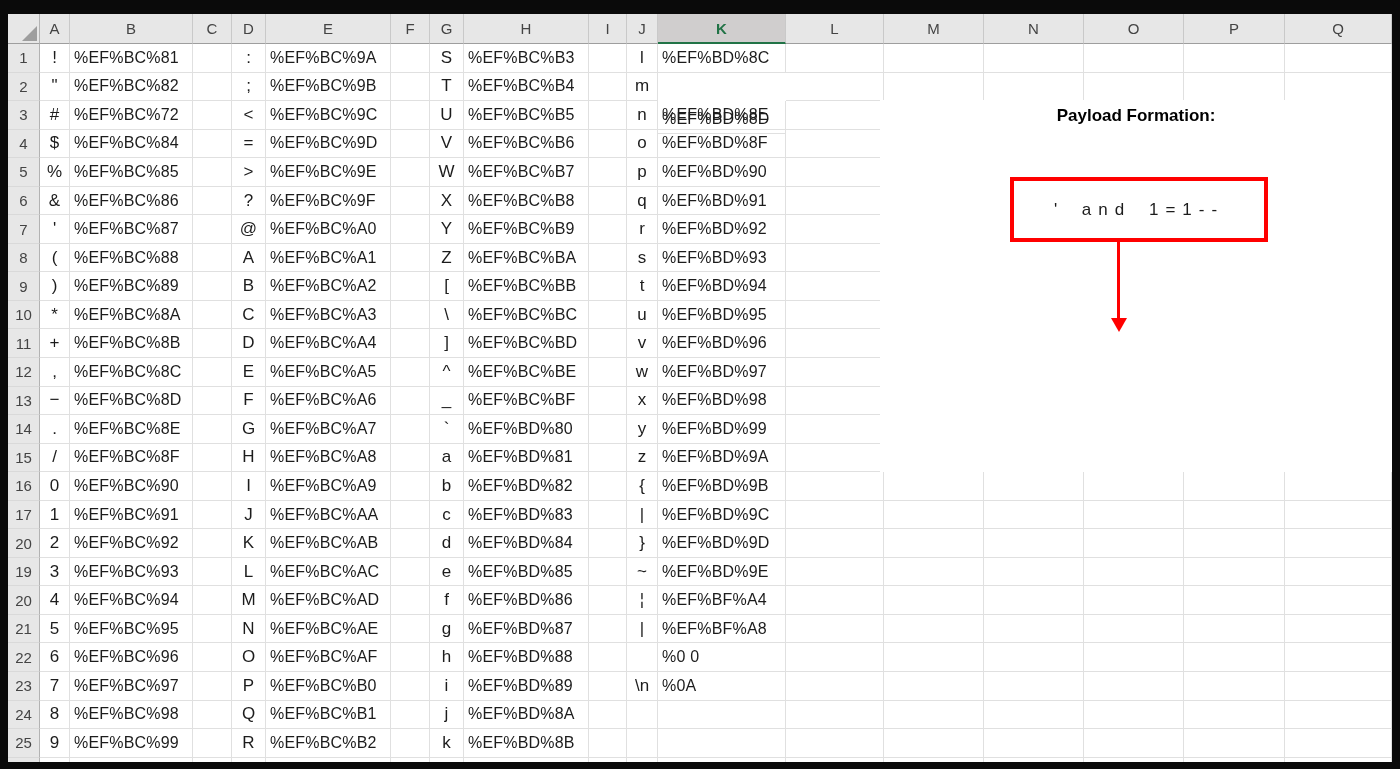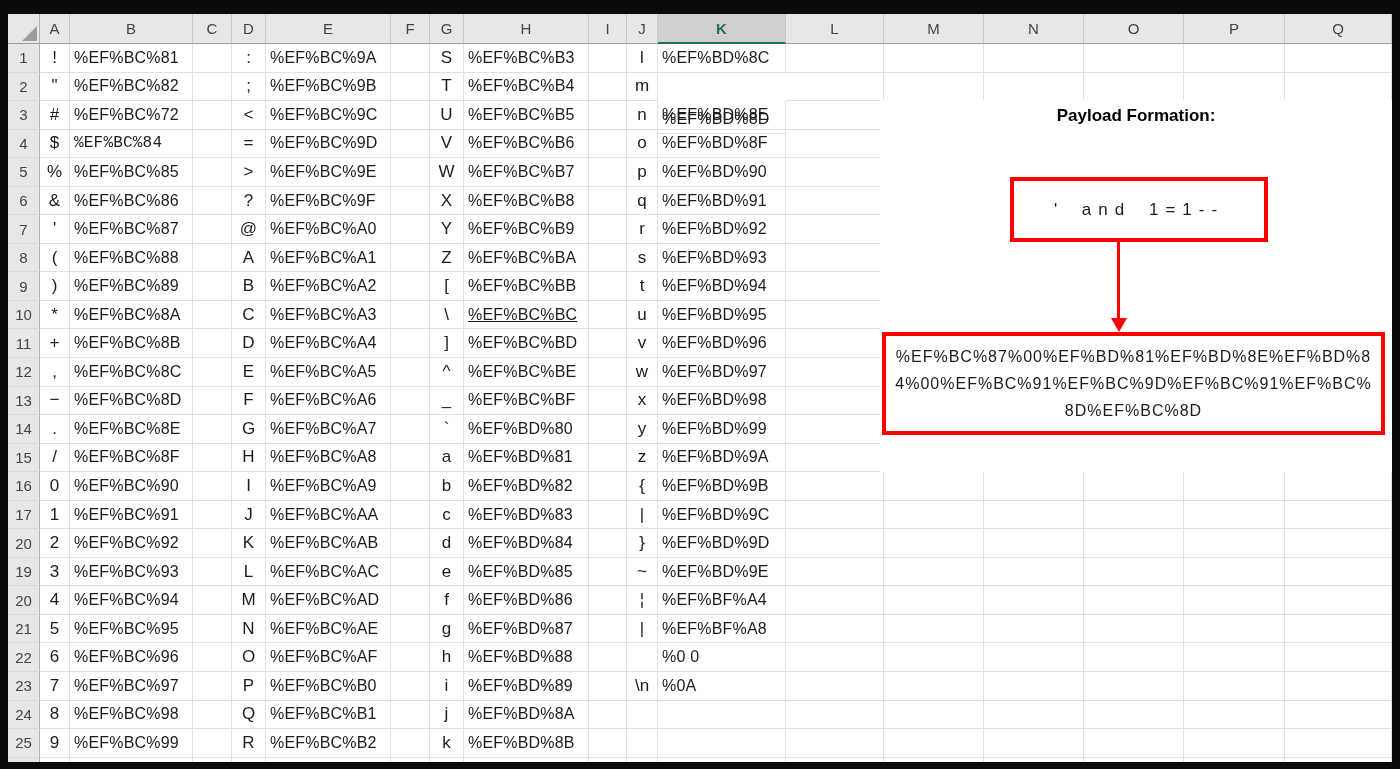--- a/index.html
+++ b/index.html
@@ -141,21 +141,21 @@
           <div class="cell" style="width: 98px;"></div>
           <div class="cell" style="width: 100px;"></div>
           <div class="cell" style="width: 100px;"></div>
           <div class="cell" style="width: 100px;"></div>
           <div class="cell" style="width: 101px;"></div>
           <div class="cell" style="width: 107px;"></div>
         </div>
         <div class="grow">
           <div class="rh">4</div>
           <div class="cell char" style="width: 30px;">$</div>
-          <div class="cell code" style="width: 123px; font-family: Liberation Mono, monospace;">%EF%BC%84</div>
+          <div class="cell code" style="width: 123px;">%EF%BC%84</div>
           <div class="cell" style="width: 39px;"></div>
           <div class="cell char" style="width: 34px;">=</div>
           <div class="cell code" style="width: 125px;">%EF%BC%9D</div>
           <div class="cell" style="width: 39px;"></div>
           <div class="cell char" style="width: 34px;">V</div>
           <div class="cell code" style="width: 125px;">%EF%BC%B6</div>
           <div class="cell" style="width: 38px;"></div>
           <div class="cell char" style="width: 31px;">o</div>
           <div class="cell code" style="width: 128px;">%EF%BD%8F</div>
           <div class="cell" style="width: 98px;"></div>
@@ -267,21 +267,21 @@
         </div>
         <div class="grow">
           <div class="rh">10</div>
           <div class="cell char" style="width: 30px;">*</div>
           <div class="cell code" style="width: 123px;">%EF%BC%8A</div>
           <div class="cell" style="width: 39px;"></div>
           <div class="cell char" style="width: 34px;">C</div>
           <div class="cell code" style="width: 125px;">%EF%BC%A3</div>
           <div class="cell" style="width: 39px;"></div>
           <div class="cell char" style="width: 34px;">\</div>
-          <div class="cell code" style="width: 125px; text-decoration: underline;">%EF%BC%BC</div>
+          <div class="cell code" style="width: 125px;">%EF%BC%BC</div>
           <div class="cell" style="width: 38px;"></div>
           <div class="cell char" style="width: 31px;">u</div>
           <div class="cell code" style="width: 128px;">%EF%BD%95</div>
           <div class="cell" style="width: 98px;"></div>
           <div class="cell" style="width: 100px;"></div>
           <div class="cell" style="width: 100px;"></div>
           <div class="cell" style="width: 100px;"></div>
           <div class="cell" style="width: 101px;"></div>
           <div class="cell" style="width: 107px;"></div>
         </div>
@@ -610,21 +610,16 @@
     <div class="figure">
       <div class="fig-title">Payload Formation:</div>
 
       <div class="box plain">
         <span>' and 1=1--</span>
       </div>
 
       <div class="arrow-line"></div>
       <div class="arrow-head"></div>
 
-      <div class="box encoded">
-        <div>%EF%BC%87%00%EF%BD%81%EF%BD%8E%EF%BD%8</div>
-        <div>4%00%EF%BC%91%EF%BC%9D%EF%BC%91%EF%BC%</div>
-        <div>8D%EF%BC%8D</div>
-      </div>
     </div>
 
   </div>
 </div>
 
 </body></html>

